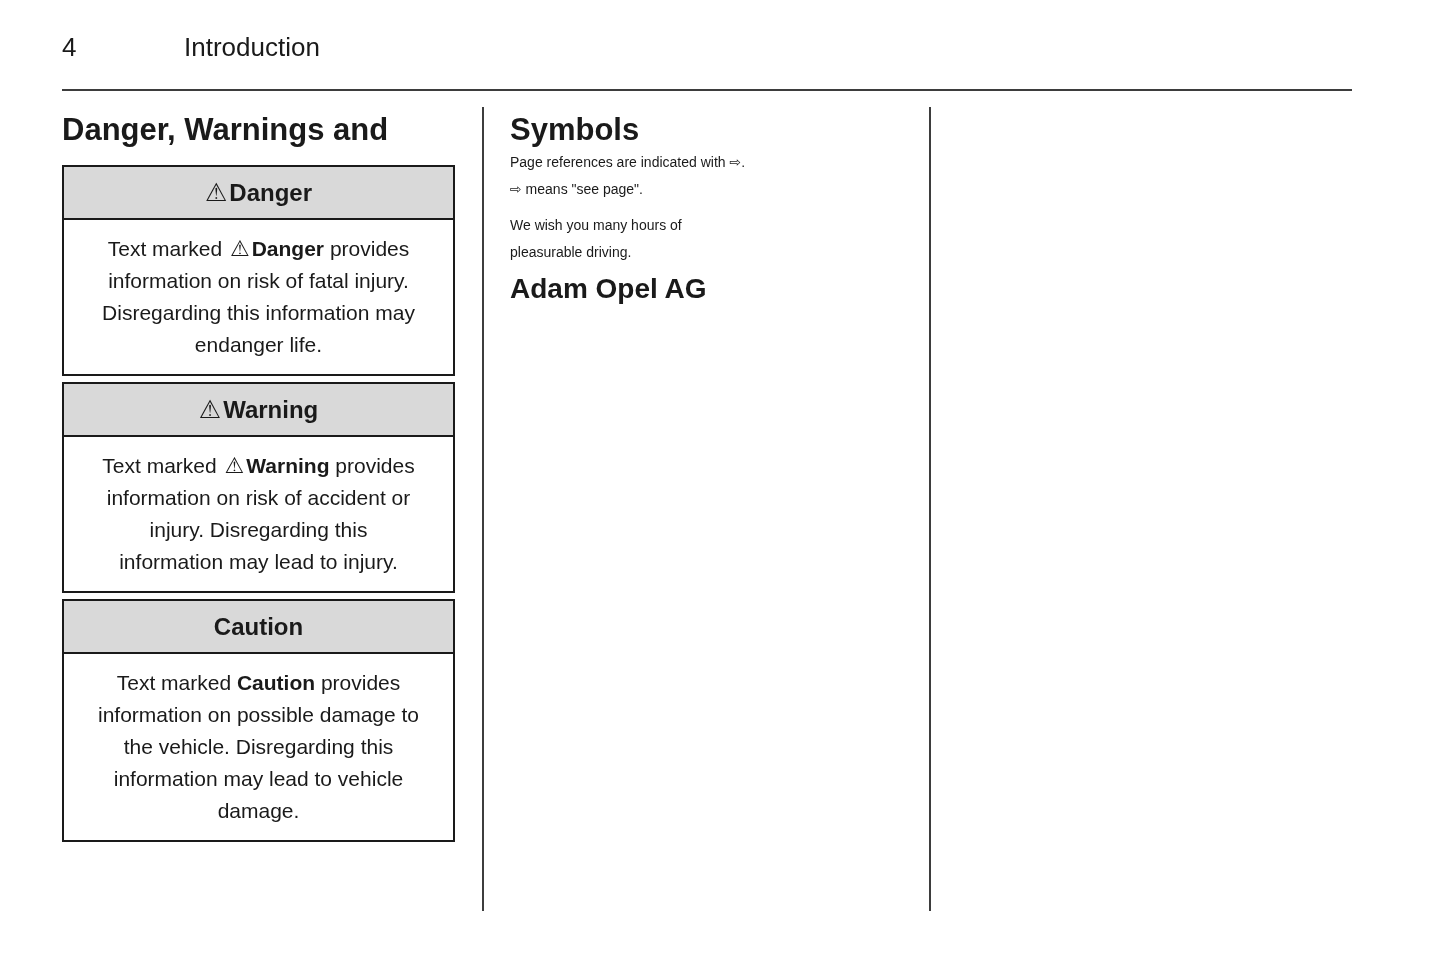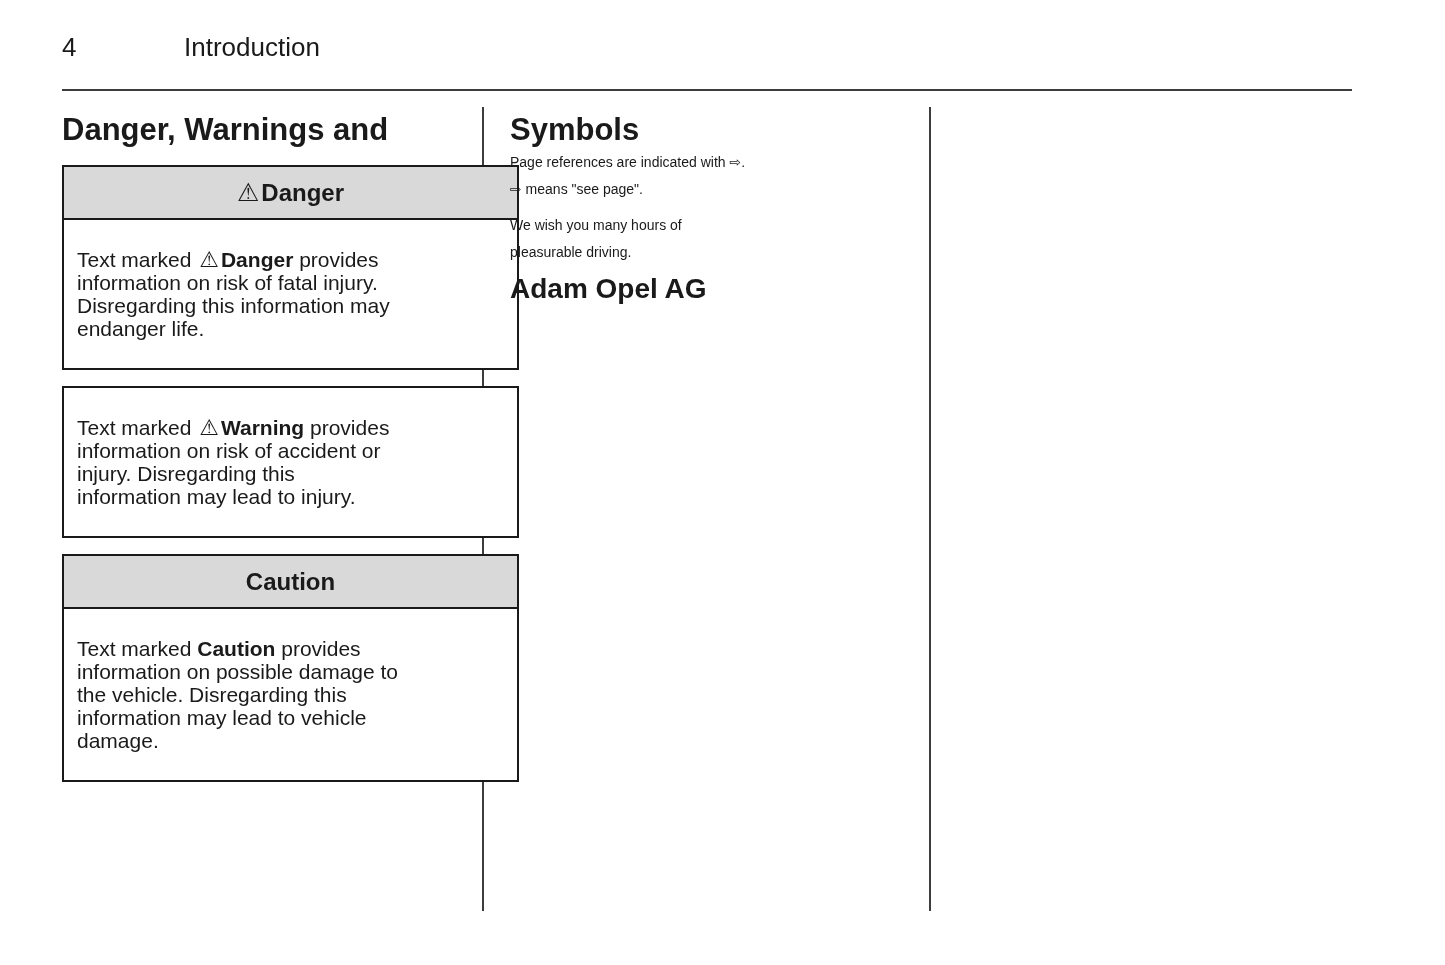--- a/index.html
+++ b/index.html
@@ -17,39 +17,39 @@
   .hdr-title { position: absolute; left: 184px; top: 30px; font-size: 26px; line-height: 34px; }
   .hdr-rule  { position: absolute; left: 62px;  top: 89px; width: 1290px; height: 2px; background: #3d3d3d; }
 
   
   .divider { position: absolute; top: 107px; height: 804px; width: 2px; background: #3d3d3d; }
   .divider.d1 { left: 482px; }
   .divider.d2 { left: 929px; }
 
   
   .col  { position: absolute; top: 111px; }
-  .col1 { left: 62px;  width: 457px; }
+  .col1 { left: 62px;  width: 393px; }
   .col2 { left: 510px; width: 408px; }
 
   .section-heading { font-size: 31px; font-weight: bold; line-height: 38px; }
   .col1 .section-heading { margin-bottom: 16px; }
   .col2 .section-heading { }
 
   
-  .warnbox { border: 2px solid #1a1a1a; margin-bottom: 16px; background: #ffffff; }
+  .warnbox { border: 2px solid #1a1a1a; margin-bottom: 6px; background: #ffffff; }
   .warnbox-header {
     background: #d9d9d9;
     border-bottom: 2px solid #1a1a1a;
     text-align: center;
     font-size: 24px;
     font-weight: bold;
     line-height: 28px;
     padding: 12px 0 11px 0;
   }
-  .warnbox-body { font-size: 21px; line-height: 23px; padding: 28px 13px; }
+  .warnbox-body { font-size: 21px; line-height: 32px; padding: 13px 13px; text-align: center; }
 
   
   .sym { font-family: "DejaVu Sans", sans-serif; }
   .warnbox-header .sym { font-size: 25px; margin-right: 2px; }
   .warnbox-body .sym   { font-size: 22px; margin: 0 2px 0 2px; }
 
   
   .sym-par { font-size: 14px; line-height: 27px; margin-bottom: 9px; }
   .signature { font-size: 28px; line-height: 27px; font-weight: bold; }
 </style>
@@ -76,20 +76,23 @@
       <div><span>Text marked </span><span class="sym">⚠</span><b>Danger</b><span> provides</span></div>
       <div>
           <div>information on risk of fatal injury.</div>
           <div>Disregarding this information may</div>
           <div>endanger life.</div>
         </div>
     </div>
   </div>
 
   <div class="warnbox">
+    <div class="warnbox-header">
+      <span class="sym">⚠</span><span>Warning</span>
+    </div>
     <div class="warnbox-body">
       <div><span>Text marked </span><span class="sym">⚠</span><b>Warning</b><span> provides</span></div>
       <div>
           <div>information on risk of accident or</div>
           <div>injury. Disregarding this</div>
           <div>information may lead to injury.</div>
         </div>
     </div>
   </div>
 

